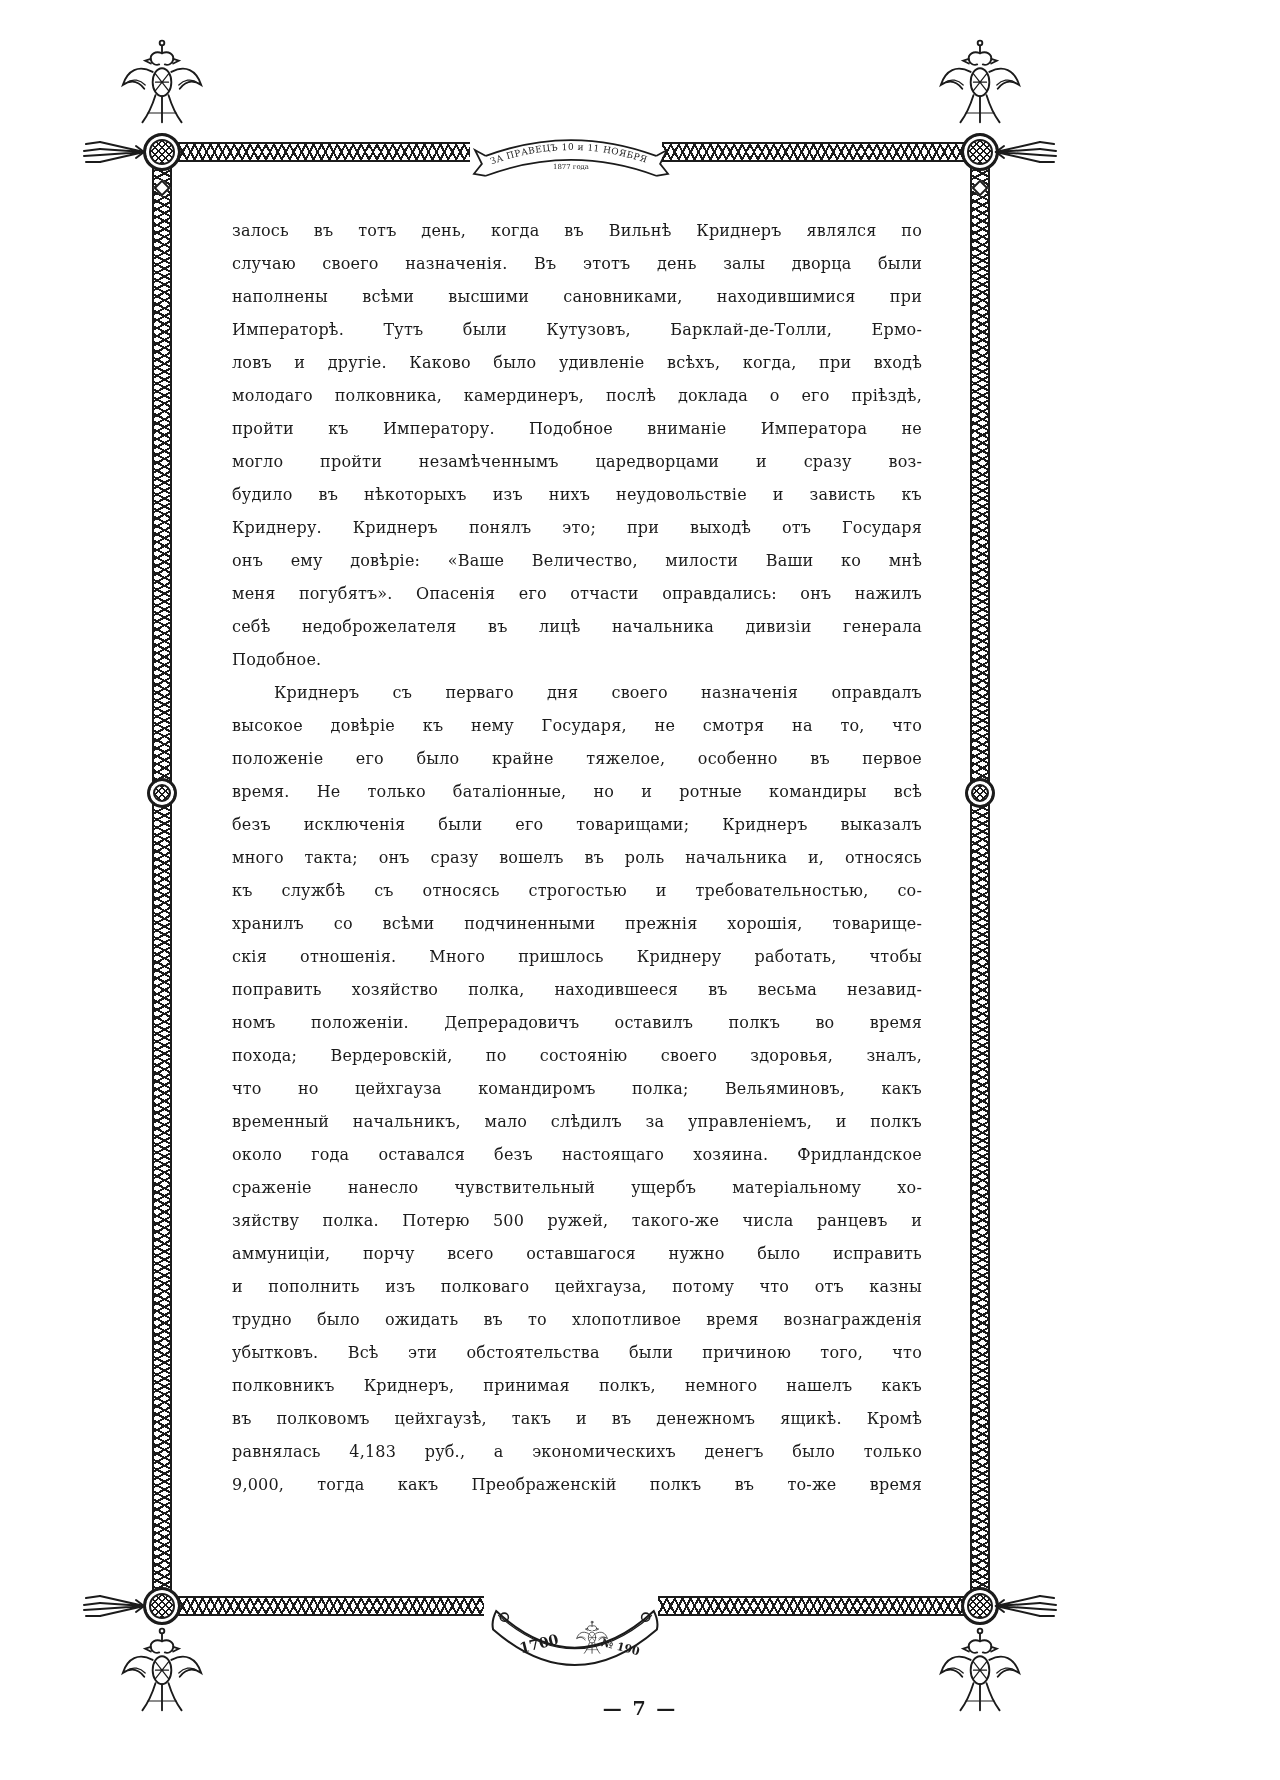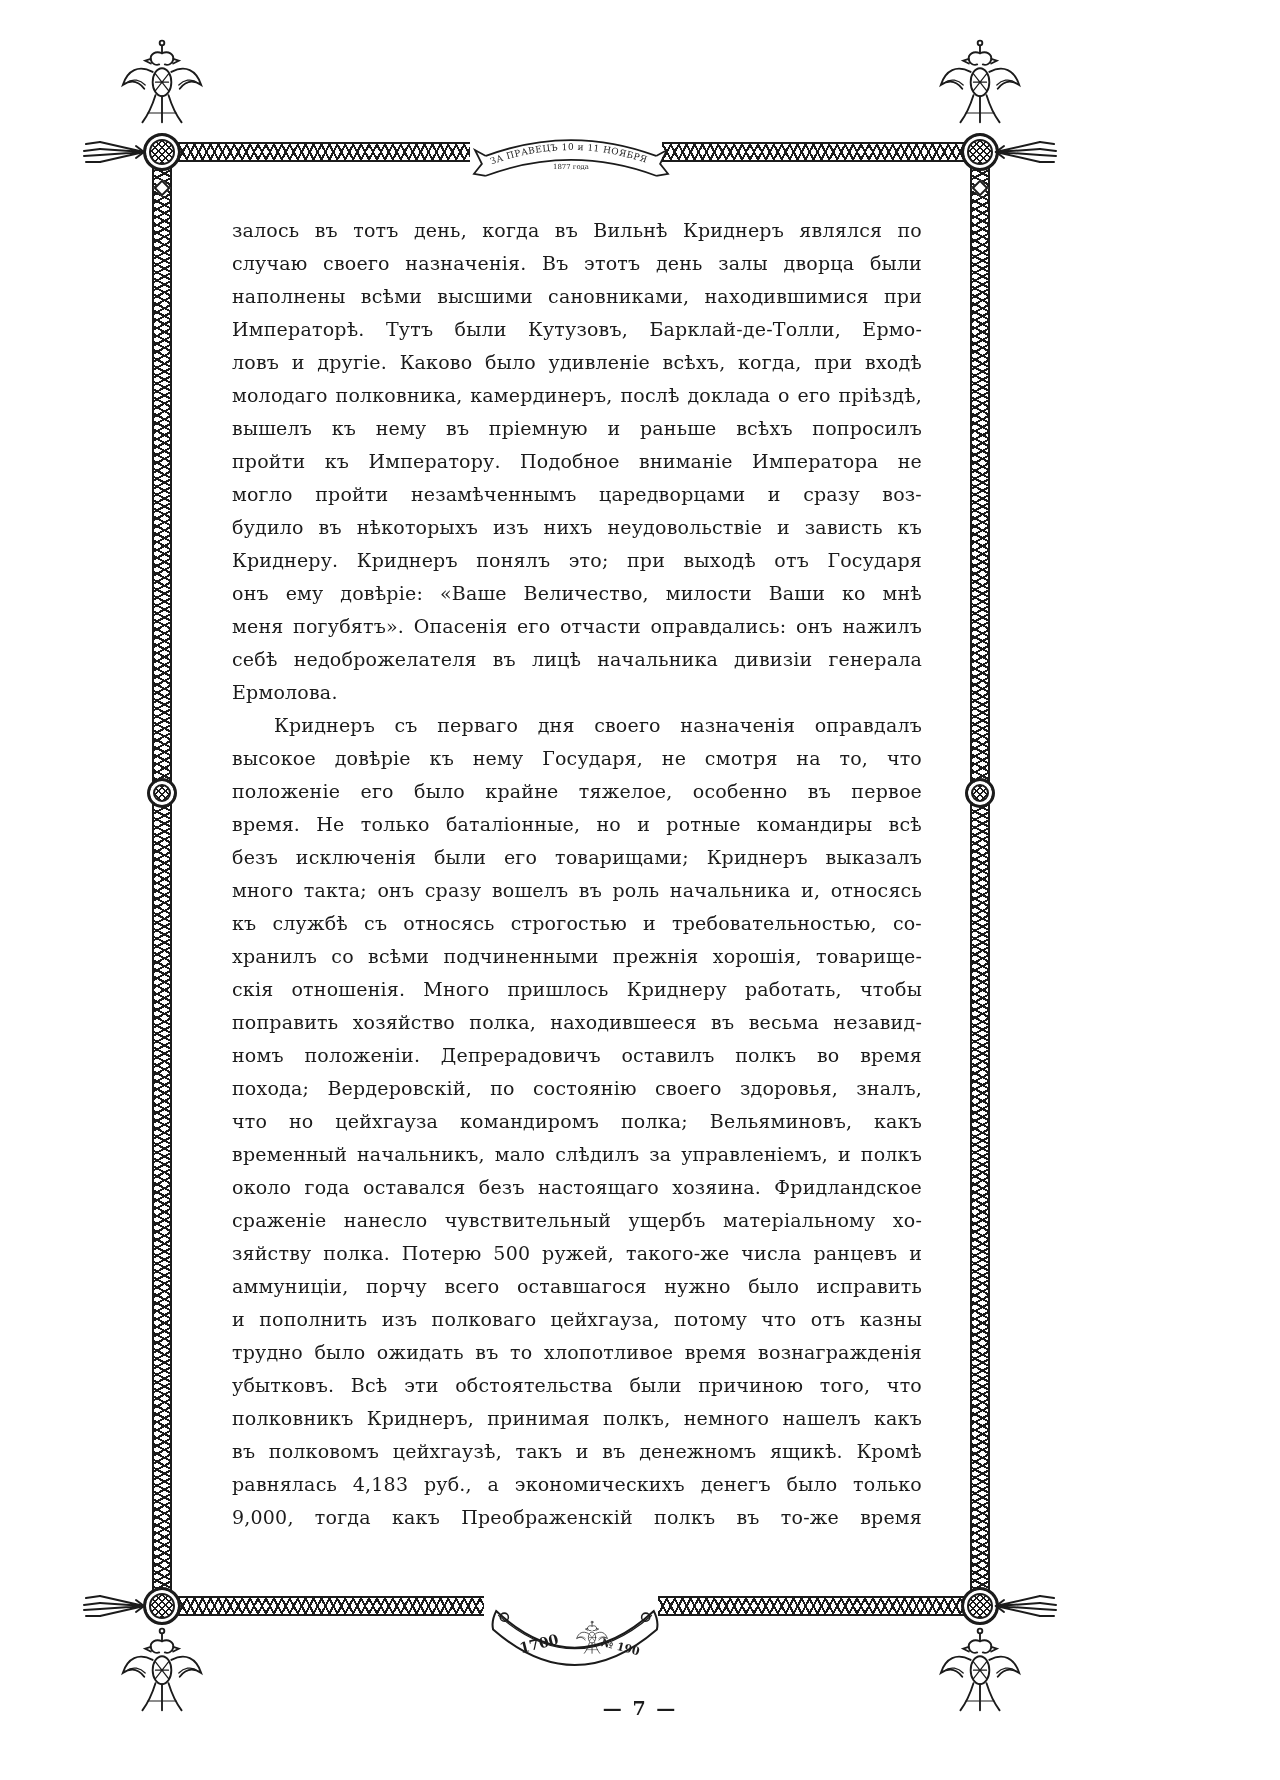--- a/index.html
+++ b/index.html
@@ -41,21 +41,21 @@
   .tassel.flip{transform:scaleX(-1);}
   .banner-svg{position:absolute;left:472px;top:112px;width:198px;height:80px;}
   .cartouche-svg{position:absolute;left:486px;top:1586px;width:178px;height:98px;}
   .orn-text{font-family:"DejaVu Serif",serif;fill:#1b1b1b;}
   
   .text-block{
     position:absolute;left:232px;top:214px;width:690px;
   }
   .para{margin:0;padding:0;}
   .line{
-    font-size:19px;line-height:33px;height:33px;white-space:nowrap;
+    font-size:16px;line-height:33px;height:33px;white-space:nowrap;
     text-align:justify;text-align-last:justify;letter-spacing:.2px;
     overflow:visible;
   }
   .line.indent{text-indent:42px;}
   .line.flush{text-align-last:left;}
   
   .page-number{
     position:absolute;left:0;top:1697px;width:100%;text-align:center;
     font-size:19px;letter-spacing:2px;font-weight:bold;
   }
@@ -167,29 +167,28 @@
   </svg>
 
   <div class="text-block">
       <div class="para">
         <div class="line">залось въ тотъ день, когда въ Вильнѣ Криднеръ являлся по</div>
         <div class="line">случаю своего назначенія. Въ этотъ день залы дворца были</div>
         <div class="line">наполнены всѣми высшими сановниками, находившимися при</div>
         <div class="line">Императорѣ. Тутъ были Кутузовъ, Барклай-де-Толли, Ермо-</div>
         <div class="line">ловъ и другіе. Каково было удивленіе всѣхъ, когда, при входѣ</div>
         <div class="line">молодаго полковника, камердинеръ, послѣ доклада о его пріѣздѣ,</div>
-        <div class="line">вышелъ къ нему въ пріемную и раньше всѣхъ попросилъ</div>
         <div class="line">пройти къ Императору. Подобное вниманіе Императора не</div>
         <div class="line">могло пройти незамѣченнымъ царедворцами и сразу воз-</div>
         <div class="line">будило въ нѣкоторыхъ изъ нихъ неудовольствіе и зависть къ</div>
         <div class="line">Криднеру. Криднеръ понялъ это; при выходѣ отъ Государя</div>
         <div class="line">онъ ему довѣріе: «Ваше Величество, милости Ваши ко мнѣ</div>
         <div class="line">меня погубятъ». Опасенія его отчасти оправдались: онъ нажилъ</div>
         <div class="line">себѣ недоброжелателя въ лицѣ начальника дивизіи генерала</div>
-        <div class="line flush">Ермолова.</div>
+        <div class="line flush">Подобное.</div>
       </div>
       <div class="para">
         <div class="line indent">Криднеръ съ перваго дня своего назначенія оправдалъ</div>
         <div class="line">высокое довѣріе къ нему Государя, не смотря на то, что</div>
         <div class="line">положеніе его было крайне тяжелое, особенно въ первое</div>
         <div class="line">время. Не только баталіонные, но и ротные командиры всѣ</div>
         <div class="line">безъ исключенія были его товарищами; Криднеръ выказалъ</div>
         <div class="line">много такта; онъ сразу вошелъ въ роль начальника и, относясь</div>
         <div class="line">къ службѣ съ относясь строгостью и требовательностью, со-</div>
         <div class="line">хранилъ со всѣми подчиненными прежнія хорошія, товарище-</div>

